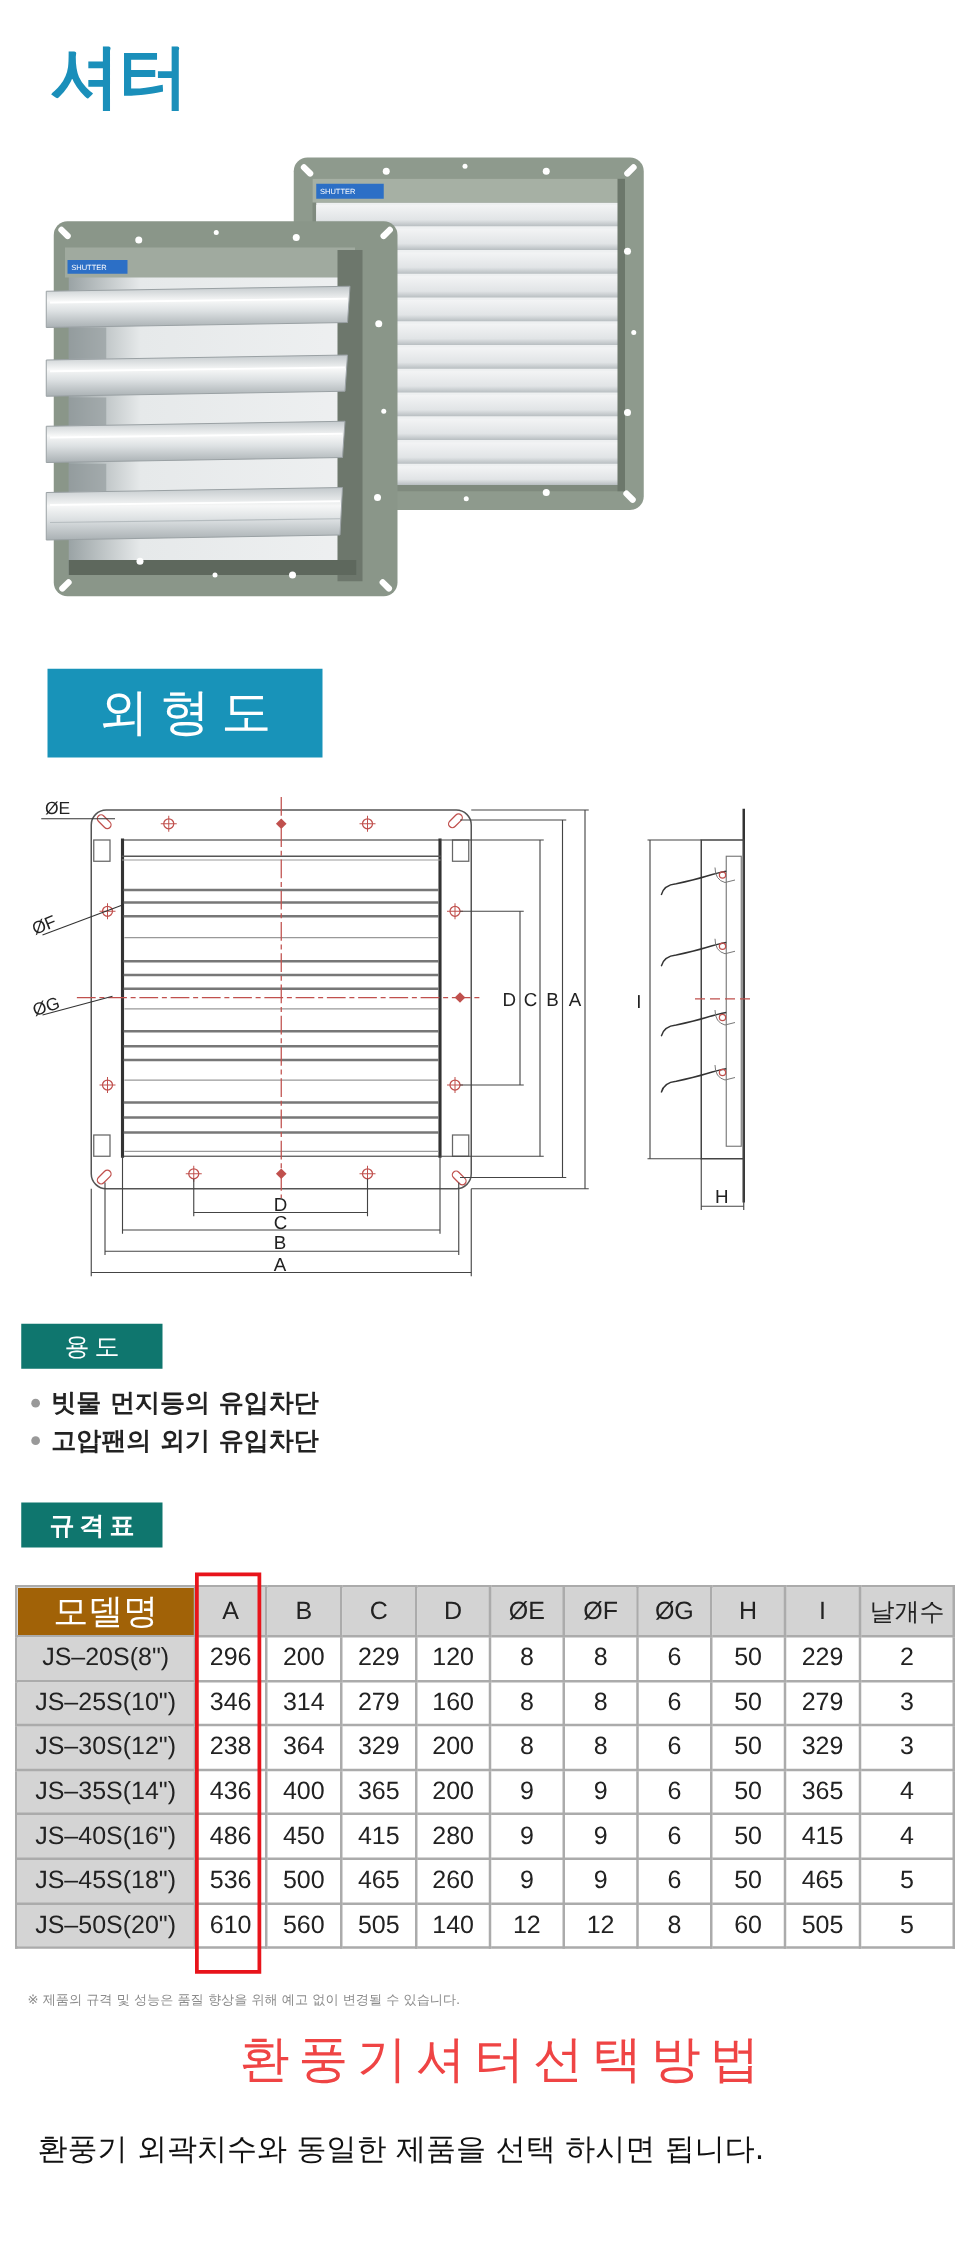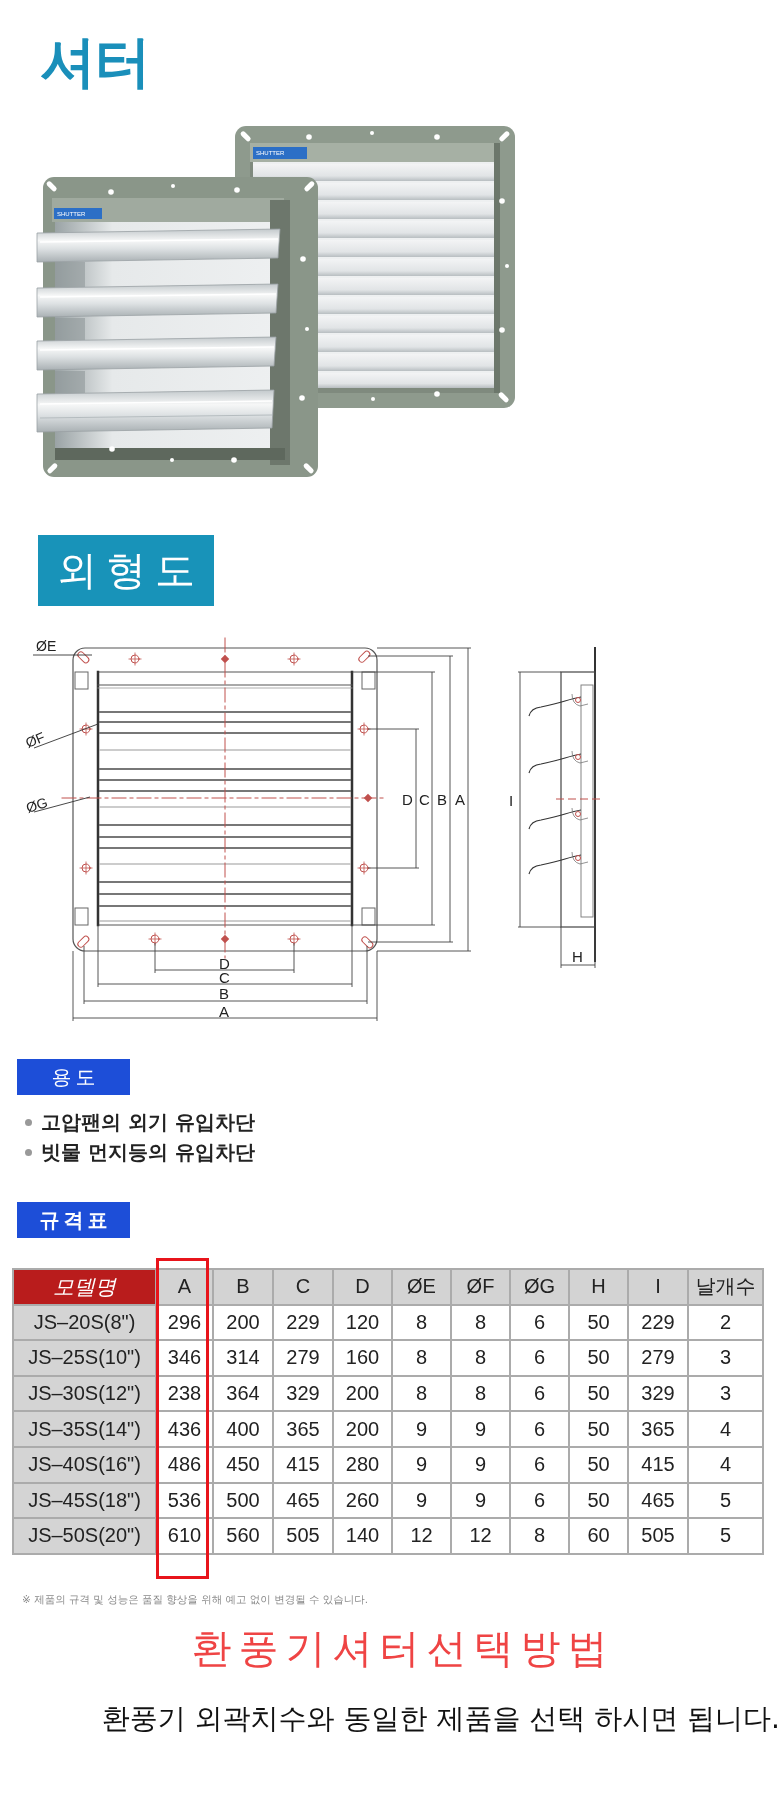--- a/index.html
+++ b/index.html
@@ -7,28 +7,28 @@
     width: 780px; height: 1800px; position: relative; overflow: hidden;
     font-family: "DejaVu Sans", "Liberation Sans", sans-serif; color: #222;
   }
   .abs { position: absolute; }
   .page-title {
     left: 40px; top: 34px; font-size: 56px; font-weight: bold;
     color: #1a8fba; letter-spacing: -1px; line-height: 1; white-space: nowrap;
   }
   .photo { left: 0; top: 110px; }
   .teal-banner {
-    left: 38px; top: 535px; width: 176px; height: 71px; background: #1893b9;
+    left: 38px; top: 535px; width: 220px; height: 71px; background: #1893b9;
     color: #fff; font-size: 40px; letter-spacing: 9px; text-align: center;
     line-height: 71px; white-space: nowrap; text-indent: 9px;
   }
   .diagram { left: 0; top: 620px; }
   .diagram text { font-family: "Liberation Sans", "DejaVu Sans", sans-serif; fill: #222; }
   .section-tag {
-    left: 17px; width: 113px; height: 36px; background: #1d4ed8; color: #fff;
+    left: 17px; width: 113px; height: 36px; background: #0f766e; color: #fff;
     font-size: 20px; letter-spacing: 4px; text-align: center; line-height: 36px;
     white-space: nowrap; text-indent: 4px;
   }
   .usage-list { left: 22px; top: 1107px; margin: 0; padding: 0; list-style: none; }
   .usage-list li {
     height: 30px; line-height: 30px; font-size: 20px; font-weight: bold; color: #222;
     white-space: nowrap; display: flex; align-items: center;
   }
   .usage-list .dot {
     width: 7px; height: 7px; border-radius: 50%; background: #999; margin: 0 9px 0 3px;
@@ -36,36 +36,36 @@
   }
   table.spec {
     left: 12px; top: 1268px; width: 750px; border-collapse: collapse; table-layout: fixed;
     font-family: "Liberation Sans", "DejaVu Sans", sans-serif; font-size: 20px; color: #222;
   }
   table.spec th, table.spec td {
     border: 2px solid #ababab; height: 33.6px; padding: 0; text-align: center;
     white-space: nowrap; overflow: hidden;
   }
   table.spec th { background: #d3d3d3; font-weight: normal; }
-  table.spec th.model-h { background: #b91c1c; color: #fff; font-size: 21px; font-style: italic; }
+  table.spec th.model-h { background: #a16207; color: #fff; font-size: 28px; }
   table.spec td { background: #fff; }
   table.spec td.model { background: #d4d4d4; }
   .highlight-box {
     left: 156px; top: 1258px; width: 53px; height: 321px; box-sizing: border-box;
     border: 3px solid #e8141b;
   }
   .footnote {
     left: 22px; top: 1593px; font-size: 10.5px; color: #8a8a8a; white-space: nowrap;
   }
   .guide-heading {
     left: 130px; top: 1624px; width: 546px; text-align: center; font-size: 40px;
     letter-spacing: 7px; color: #ef4444; white-space: nowrap; line-height: 48px;
   }
   .guide-text {
-    left: 30px; top: 1701px; width: 750px; text-align: right; font-size: 28px;
+    left: 30px; top: 1701px; width: 750px; text-align: left; font-size: 24px;
     color: #111; white-space: nowrap; line-height: 36px;
   }
 </style>
 </head>
 <body>
 
 <div class="abs page-title">셔터</div>
 
 <svg class="abs photo" width="540" height="380" viewBox="0 110 540 380">
   <defs>
@@ -304,25 +304,25 @@
     <line x1="556" y1="799" x2="600" y2="799" stroke="#c0504d" stroke-width="1" stroke-dasharray="8 4"></line>
   </g>
   <text x="509" y="806" font-size="15">I</text>
   <text x="572" y="962" font-size="15">H</text>
 </svg>
 
 <div class="abs section-tag" style="top:1059px;">용도</div>
 <ul class="abs usage-list">
   <li>
     <span class="dot"></span>
-    <span>고압팬의 외기 유입차단</span>
+    <span>빗물 먼지등의 유입차단</span>
   </li>
   <li>
     <span class="dot"></span>
-    <span>빗물 먼지등의 유입차단</span>
+    <span>고압팬의 외기 유입차단</span>
   </li>
 </ul>
 
 <div class="abs section-tag" style="top:1202px;font-weight:bold;">규격표</div>
 
 <table class="abs spec">
   <colgroup>
     <col style="width:143px">
       <col style="width:57px">
       <col style="width:60px">

